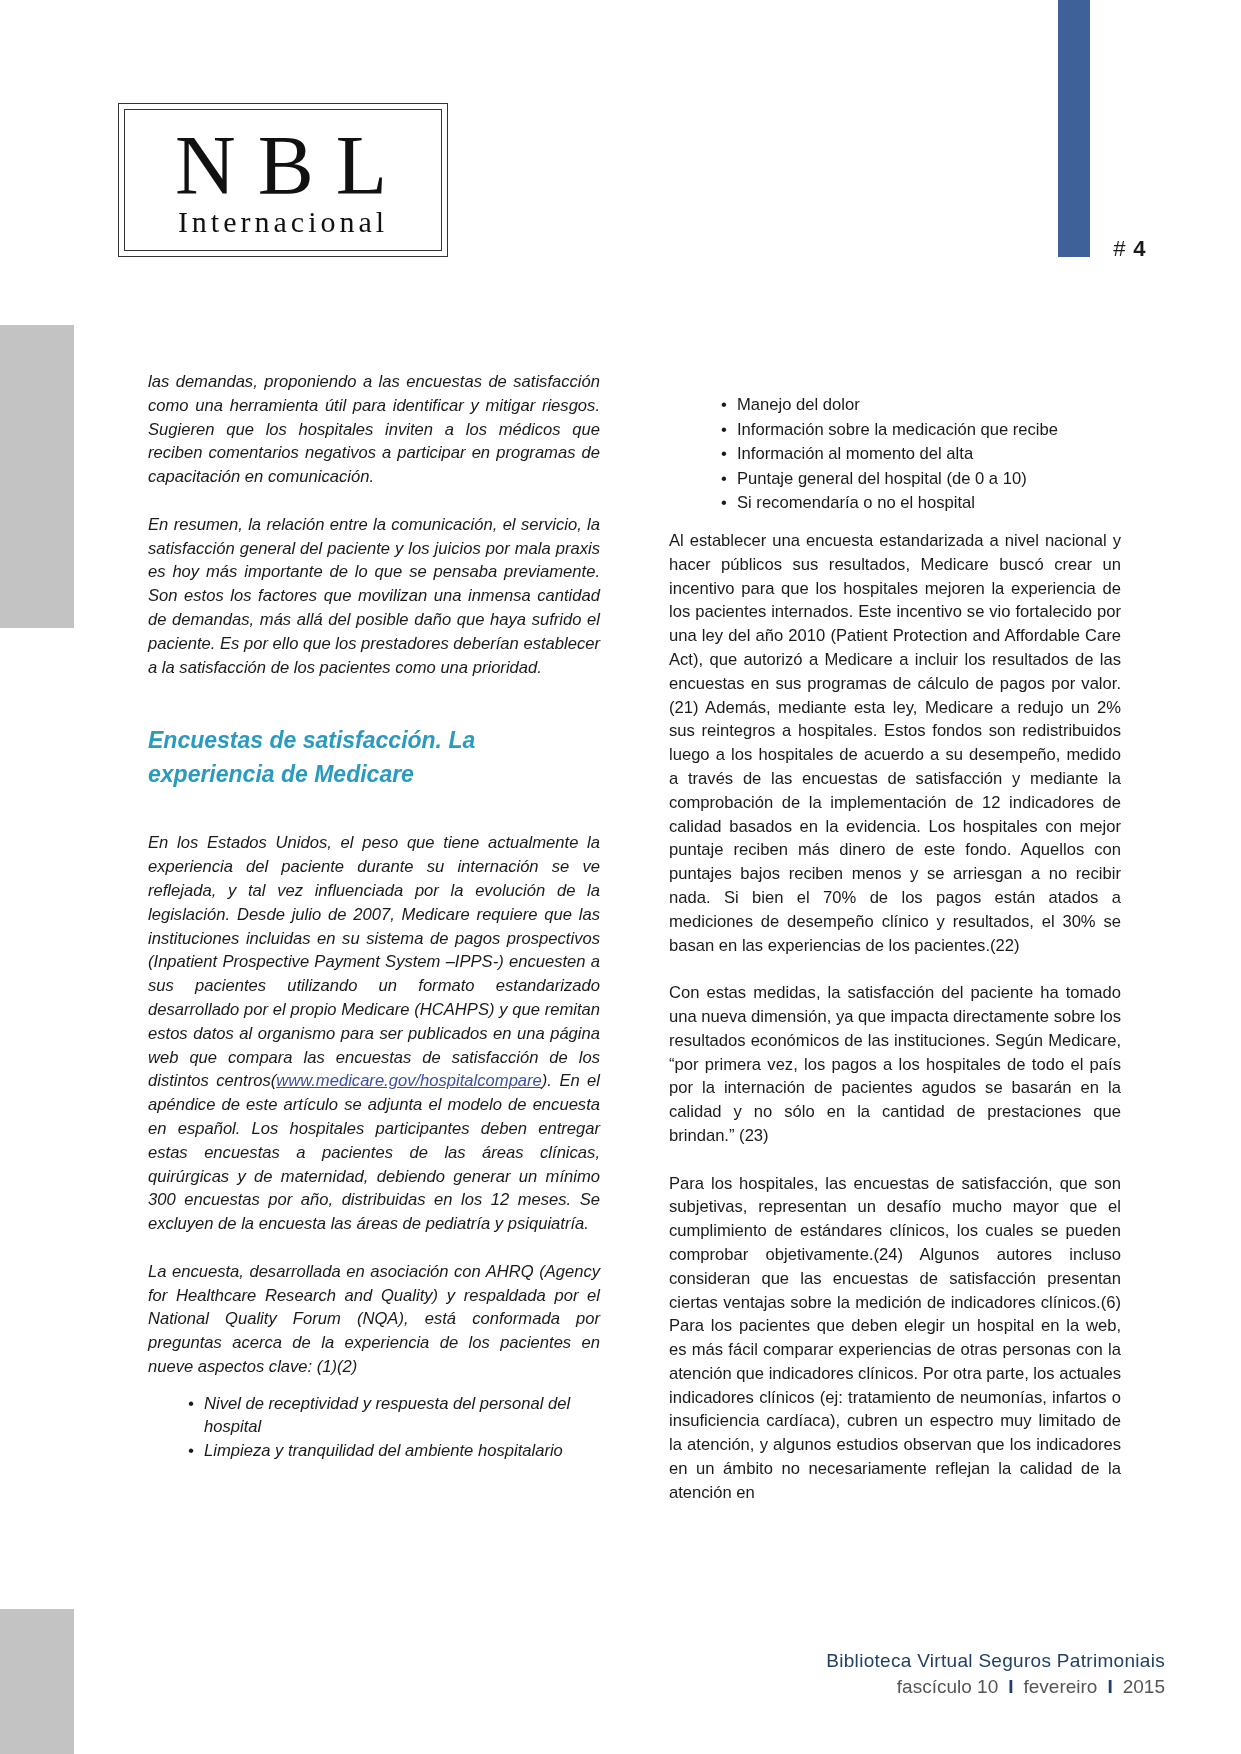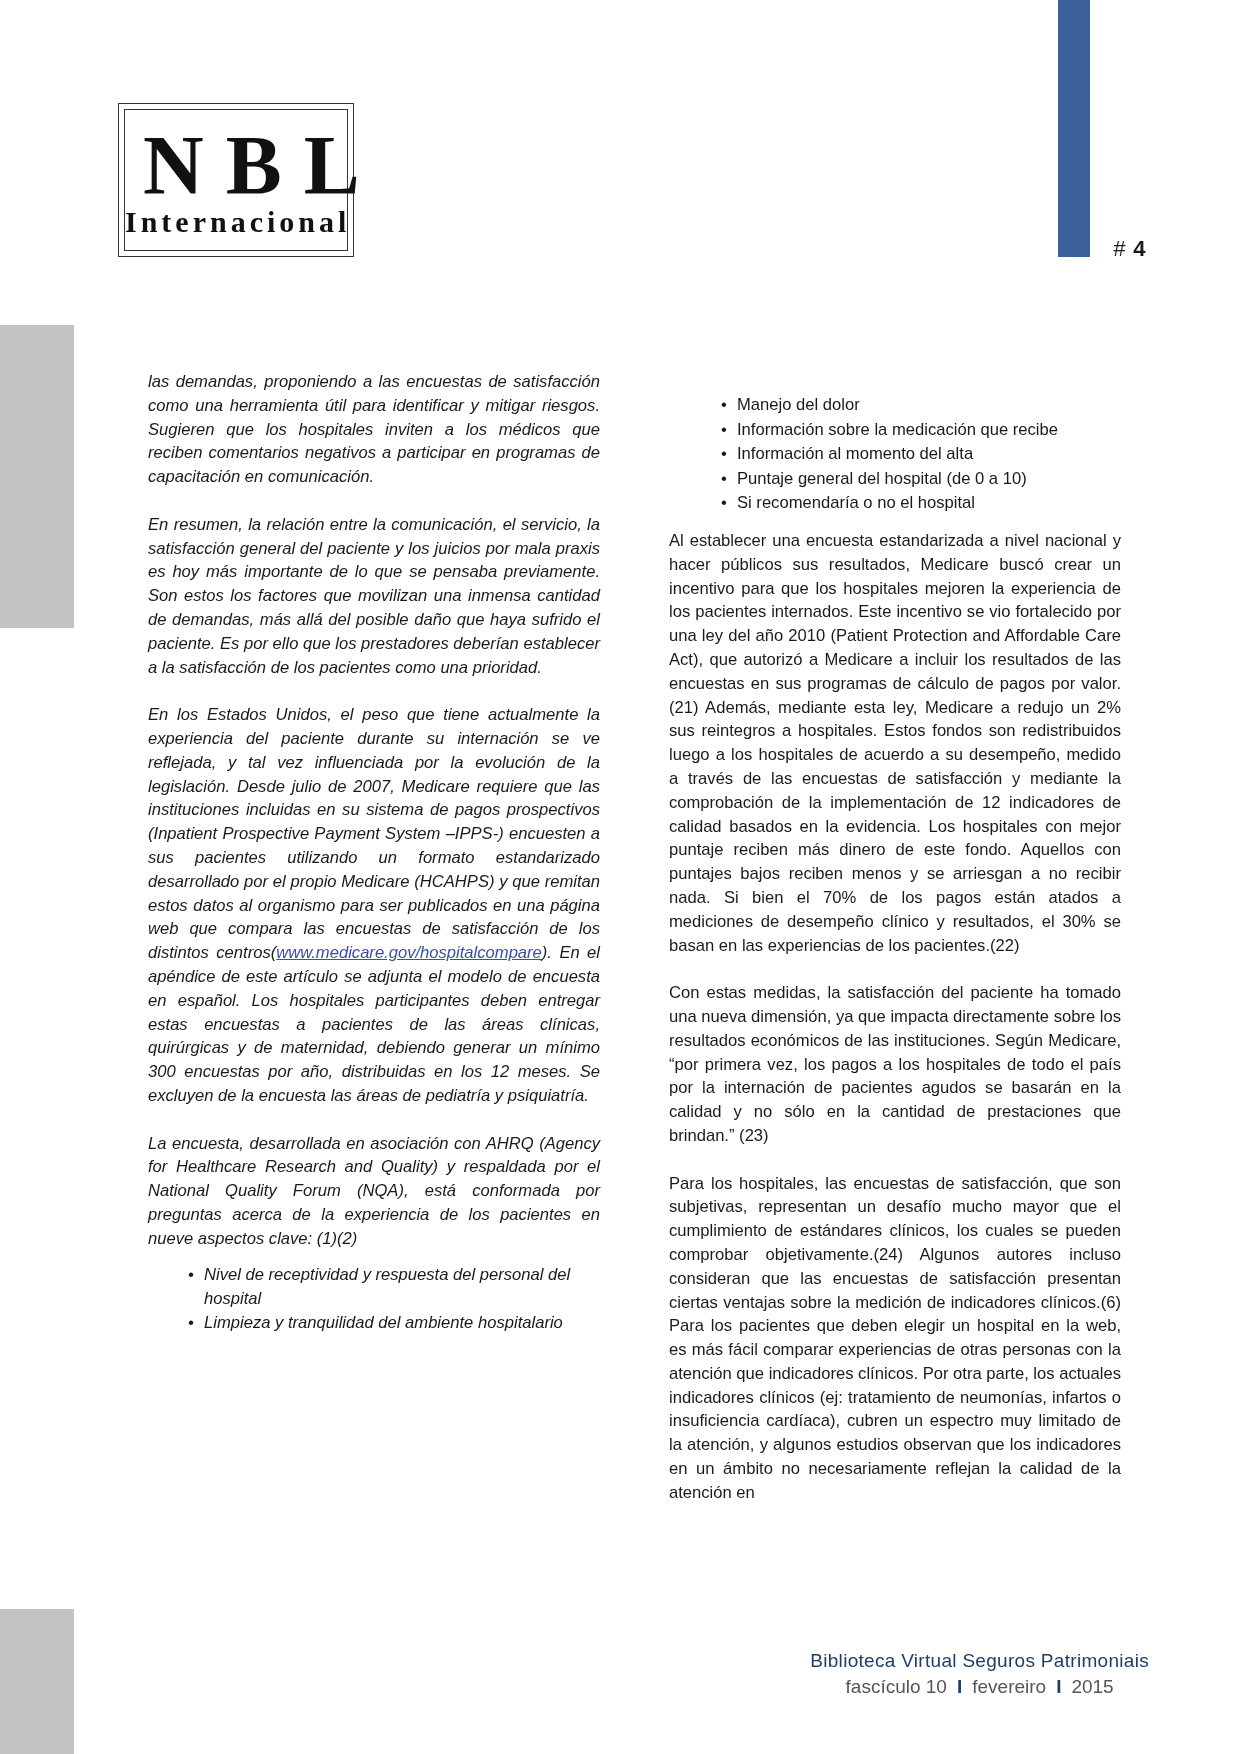--- a/index.html
+++ b/index.html
@@ -1,20 +1,20 @@
 <!DOCTYPE html>
 <html><head>
 <meta charset="utf-8">
 <style>
   html, body { margin: 0; padding: 0; background: #ffffff; }
   body { width: 1241px; height: 1754px; position: relative; overflow: hidden;
          font-family: "Liberation Sans", "DejaVu Sans", sans-serif; color: #1a1a1a; }
 
-  .logo-box { position: absolute; left: 118px; top: 103px; width: 236px; height: 154px;
-              border: 1.5px solid #333; box-sizing: border-box; font-weight: bold; }
+  .logo-box { position: absolute; left: 118px; top: 103px; width: 330px; height: 154px;
+              border: 1.5px solid #333; box-sizing: border-box; }
   .logo-inner { position: absolute; left: 5px; top: 5px; right: 5px; bottom: 5px;
                 border: 1px solid #333; }
   .logo-nbl { position: absolute; left: 0; right: 0; top: 14px; text-align: center;
               font-family: "Liberation Serif", "DejaVu Serif", serif; font-size: 84px;
               letter-spacing: 22px; line-height: 84px; color: #111; padding-left: 18px; }
   .logo-intl { position: absolute; left: 0; right: 0; top: 95px; text-align: center;
                font-family: "Liberation Serif", "DejaVu Serif", serif; font-size: 30px;
                letter-spacing: 4px; line-height: 34px; color: #111; }
 
   .blue-bar { position: absolute; left: 1058px; top: 0; width: 32px; height: 257px; background: #3e6199; }
@@ -33,21 +33,21 @@
   .heading { color: #2a9bc0; font-weight: bold; font-size: 23px; line-height: 34px;
              margin: 44px 0 40px 0; text-align: left; }
   .link { color: #3b4fa0; text-decoration: underline; }
 
   ul.bullets { list-style: none; margin: 13px; padding: 0; text-align: left; }
   ul.bullets li { position: relative; padding-left: 16px; }
   ul.bullets li::before { content: "\2022"; position: absolute; left: 0; top: 0; }
   .bullets-left { margin-left: 40px !important; }
   .bullets-right { position: absolute; left: 708px; top: 380px; width: 440px; font-size: 16.6px; line-height: 24.6px; }
 
-  .footer { position: absolute; right: 92px; top: 1648px; text-align: center; }
+  .footer { position: absolute; right: 76px; top: 1648px; text-align: right; }
   .footer-title { color: #1f3f66; font-size: 19px; line-height: 26px; letter-spacing: 0.3px; }
   .footer-sub { color: #555; font-size: 19px; line-height: 26px; }
   .footer-sub .sep { color: #1f3f66; font-weight: bold; margin: 0 10px; }
 </style>
 </head>
 <body>
 
 <div class="logo-box">
   <div class="logo-inner">
     <div class="logo-nbl">NBL</div>
@@ -60,20 +60,21 @@
   <span class="hash">#</span><span class="num">4</span>
 </div>
 
 <div class="gray-tab-top"></div>
 <div class="gray-tab-bottom"></div>
 
 <div class="col col-left">
   <p>las demandas, proponiendo a las encuestas de satisfacción como una herramienta útil para identificar y mitigar riesgos. Sugieren que los hospitales inviten a los médicos que reciben comentarios negativos a participar en programas de capacitación en comunicación.</p>
   <p>En resumen, la relación entre la comunicación, el servicio, la satisfacción general del paciente y los juicios por mala praxis es hoy más importante de lo que se pensaba previamente. Son estos los factores que movilizan una inmensa cantidad de demandas, más allá del posible daño que haya sufrido el paciente. Es por ello que los prestadores deberían establecer a la satisfacción de los pacientes como una prioridad.</p>
 
+  <div class="heading">Encuestas de satisfacción. La experiencia de Medicare</div>
 
   <p><span>En los Estados Unidos, el peso que tiene actualmente la experiencia del paciente durante su internación se ve reflejada, y tal vez influenciada por la evolución de la legislación. Desde julio de 2007, Medicare requiere que las instituciones incluidas en su sistema de pagos prospectivos (Inpatient Prospective Payment System –IPPS-)  encuesten a sus pacientes utilizando un formato estandarizado desarrollado por el propio Medicare (HCAHPS) y que remitan estos datos al organismo para ser publicados en una página web que compara las encuestas de satisfacción de los distintos centros(</span><span class="link">www.medicare.gov/hospitalcompare</span><span>).  En el apéndice de este artículo se adjunta el modelo de encuesta en español. Los hospitales participantes deben entregar estas encuestas a pacientes de las áreas clínicas, quirúrgicas y de maternidad, debiendo generar un mínimo 300 encuestas por año, distribuidas en los 12 meses. Se excluyen de la encuesta las áreas de pediatría y psiquiatría.</span></p>
 
   <p style="margin-bottom:0">La encuesta, desarrollada en asociación con AHRQ (Agency for Healthcare Research and Quality) y respaldada por el National Quality Forum (NQA), está conformada por preguntas acerca de la experiencia de los pacientes en nueve aspectos clave: (1)(2)</p>
   <ul class="bullets bullets-left">
     <li>Nivel de receptividad y respuesta del personal del hospital</li>
     <li>Limpieza y tranquilidad del ambiente hospitalario</li>
   </ul>
 </div>
 

